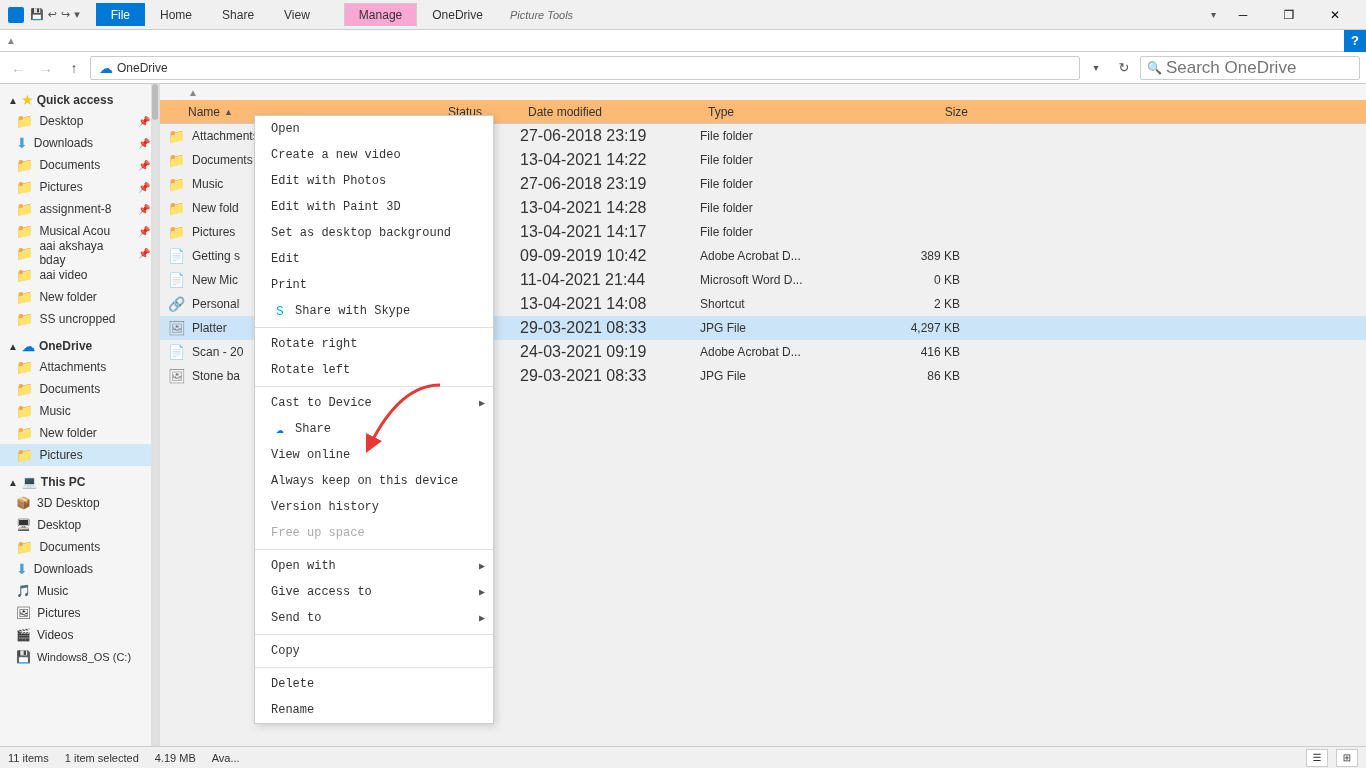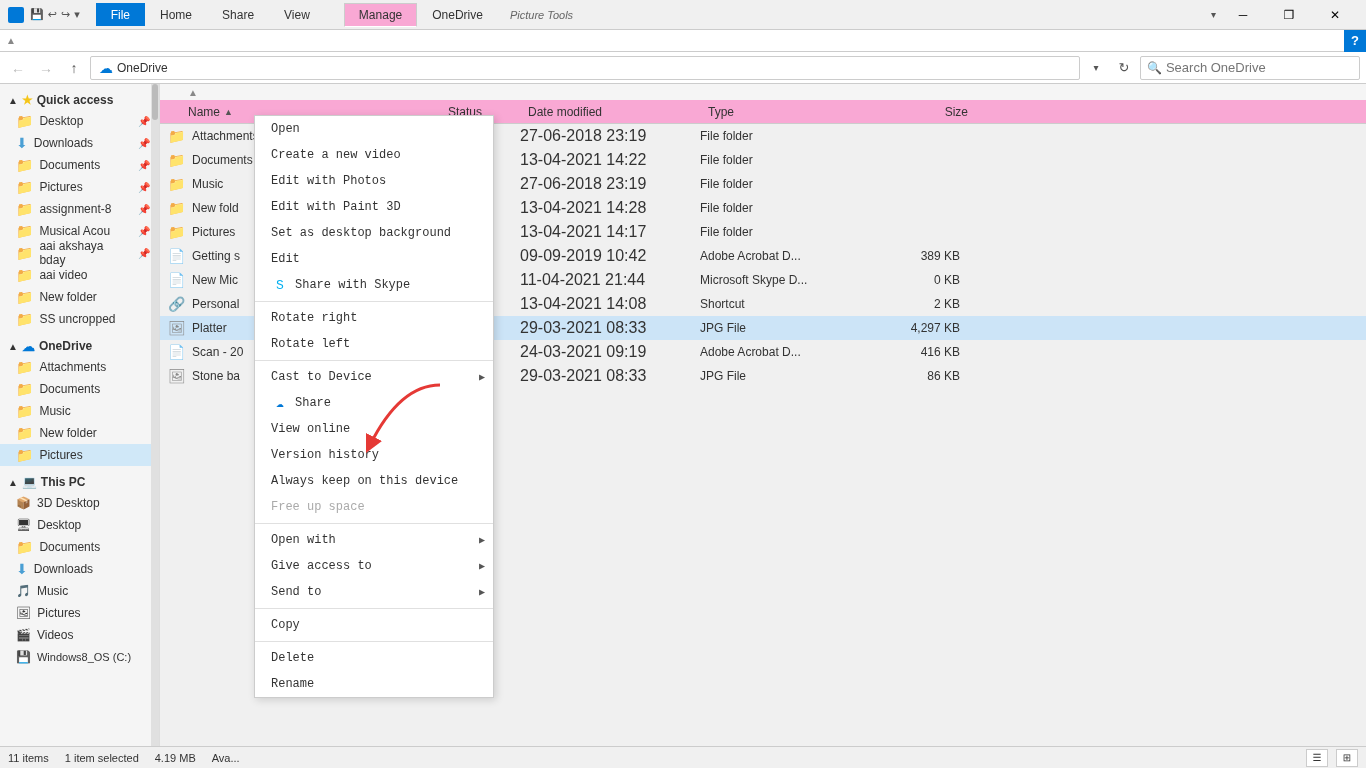--- a/index.html
+++ b/index.html
@@ -44,21 +44,21 @@
     .sidebar-header { font-size: 12px; color: #333; font-weight: 600; padding: 4px 8px 2px 8px; display: flex; align-items: center; gap: 4px; cursor: pointer; height: 22px; }
     .pin-icon { font-size: 10px; color: #888; }
     .folder-icon-yellow { color: #f5c518; font-size: 14px; }
     .folder-icon-blue { color: #4a9fd4; font-size: 14px; }
     .downloads-icon { color: #4a9fd4; font-size: 14px; }
     .star-icon { color: #f5c518; font-size: 12px; }
     .onedrive-sidebar-icon { color: #0078d7; font-size: 13px; }
 
     
     .file-list { flex: 1; overflow-y: auto; position: relative; }
-    .file-list-header { display: flex; align-items: center; background: #f9a8d4; border-bottom: 1px solid #ccc; height: 24px; padding: 0 8px; }
+    .file-list-header { display: flex; align-items: center; background: #fdba74; border-bottom: 1px solid #ccc; height: 24px; padding: 0 8px; }
     .col-name { flex: 0 0 280px; font-size: 12px; color: #333; cursor: pointer; display: flex; align-items: center; gap: 4px; padding-left: 20px; }
     .col-status { flex: 0 0 80px; font-size: 12px; color: #333; cursor: pointer; text-decoration: underline; }
     .col-date { flex: 0 0 180px; font-size: 12px; color: #333; cursor: pointer; }
     .col-type { flex: 0 0 160px; font-size: 12px; color: #333; cursor: pointer; }
     .col-size { flex: 0 0 100px; font-size: 12px; color: #333; cursor: pointer; text-align: right; }
     .sort-arrow { font-size: 9px; color: #555; }
     .file-row { display: flex; align-items: center; height: 24px; padding: 0 8px; cursor: pointer; border-bottom: 1px solid transparent; }
     .file-row.selected { background: #cce4f7; }
     .file-icon { font-size: 14px; margin-right: 6px; width: 18px; text-align: center; }
     .file-name-cell { flex: 0 0 272px; font-size: 12px; color: #333; display: flex; align-items: center; overflow: hidden; white-space: nowrap; }
@@ -128,21 +128,21 @@
   <div class="breadcrumb-bar">
     <div class="breadcrumb-onedrive">
       <span class="onedrive-cloud">☁</span>
       <span>OneDrive</span>
     </div>
   </div>
   <div class="addr-dropdown">▾</div>
   <div class="addr-refresh">↻</div>
   <div class="search-box">
     <span class="search-icon-inner">🔍</span>
-    <input type="text" style="border: none; outline: none; font-size: 13px; width: 160px; color: #b91c1c;" placeholder="Search OneDrive">
+    <input type="text" style="border: none; outline: none; font-size: 17px; width: 160px; color: #b91c1c;" placeholder="Search OneDrive">
   </div>
 </div>
 
 <div class="main-layout">
 
   <div class="sidebar" style="position:relative;">
 
     <div style="position:absolute;top:0;right:0;width:8px;height:100%;background:#e0e0e0;z-index:10;">
       <div style="width:6px;height:36px;background:#bbb;border-radius:3px;margin:0 1px;"></div>
     </div>
@@ -352,21 +352,21 @@
       <div class="type-cell">Adobe Acrobat D...</div>
       <div class="size-cell">389 KB</div>
     </div>
     <div class="file-row">
       <div class="file-name-cell">
         <span class="file-icon" style="color:#1565c0;">📄</span>
         <span>New Mic</span>
       </div>
       <div class="status-cell"></div>
       <div class="date-cell">11-04-2021 21:44</div>
-      <div class="type-cell">Microsoft Skype D...</div>
+      <div class="type-cell">Microsoft Word D...</div>
       <div class="size-cell">0 KB</div>
     </div>
     <div class="file-row">
       <div class="file-name-cell">
         <span class="file-icon" style="color:#888;">🔗</span>
         <span>Personal</span>
       </div>
       <div class="status-cell"></div>
       <div class="date-cell">13-04-2021 14:08</div>
       <div class="type-cell">Shortcut</div>
@@ -418,20 +418,23 @@
   <div class="cm-item">
       <span>Edit with Paint 3D</span>
     </div>
   <div class="cm-item">
       <span>Set as desktop background</span>
     </div>
   <div class="cm-item">
       <span>Edit</span>
     </div>
   <div class="cm-item">
+      <span>Print</span>
+    </div>
+  <div class="cm-item">
     <span class="cm-icon cm-skype-icon">S</span>
     <span>Share with Skype</span>
   </div>
   <div class="cm-separator"></div>
   <div class="cm-item">
       <span>Rotate right</span>
     </div>
   <div class="cm-item">
       <span>Rotate left</span>
     </div>
@@ -441,24 +444,24 @@
     <span class="cm-arrow">▶</span>
   </div>
   <div class="cm-item">
     <span class="cm-icon cm-onedrive-icon">☁</span>
     <span>Share</span>
   </div>
   <div class="cm-item">
       <span>View online</span>
     </div>
   <div class="cm-item">
+      <span>Always keep on this device</span>
+    </div>
+  <div class="cm-item">
       <span>Version history</span>
-    </div>
-  <div class="cm-item">
-      <span>Always keep on this device</span>
     </div>
   <div class="cm-item disabled">
       <span>Free up space</span>
     </div>
   <div class="cm-separator"></div>
   <div class="cm-item">
     <span>Open with</span>
     <span class="cm-arrow">▶</span>
   </div>
   <div class="cm-item">

